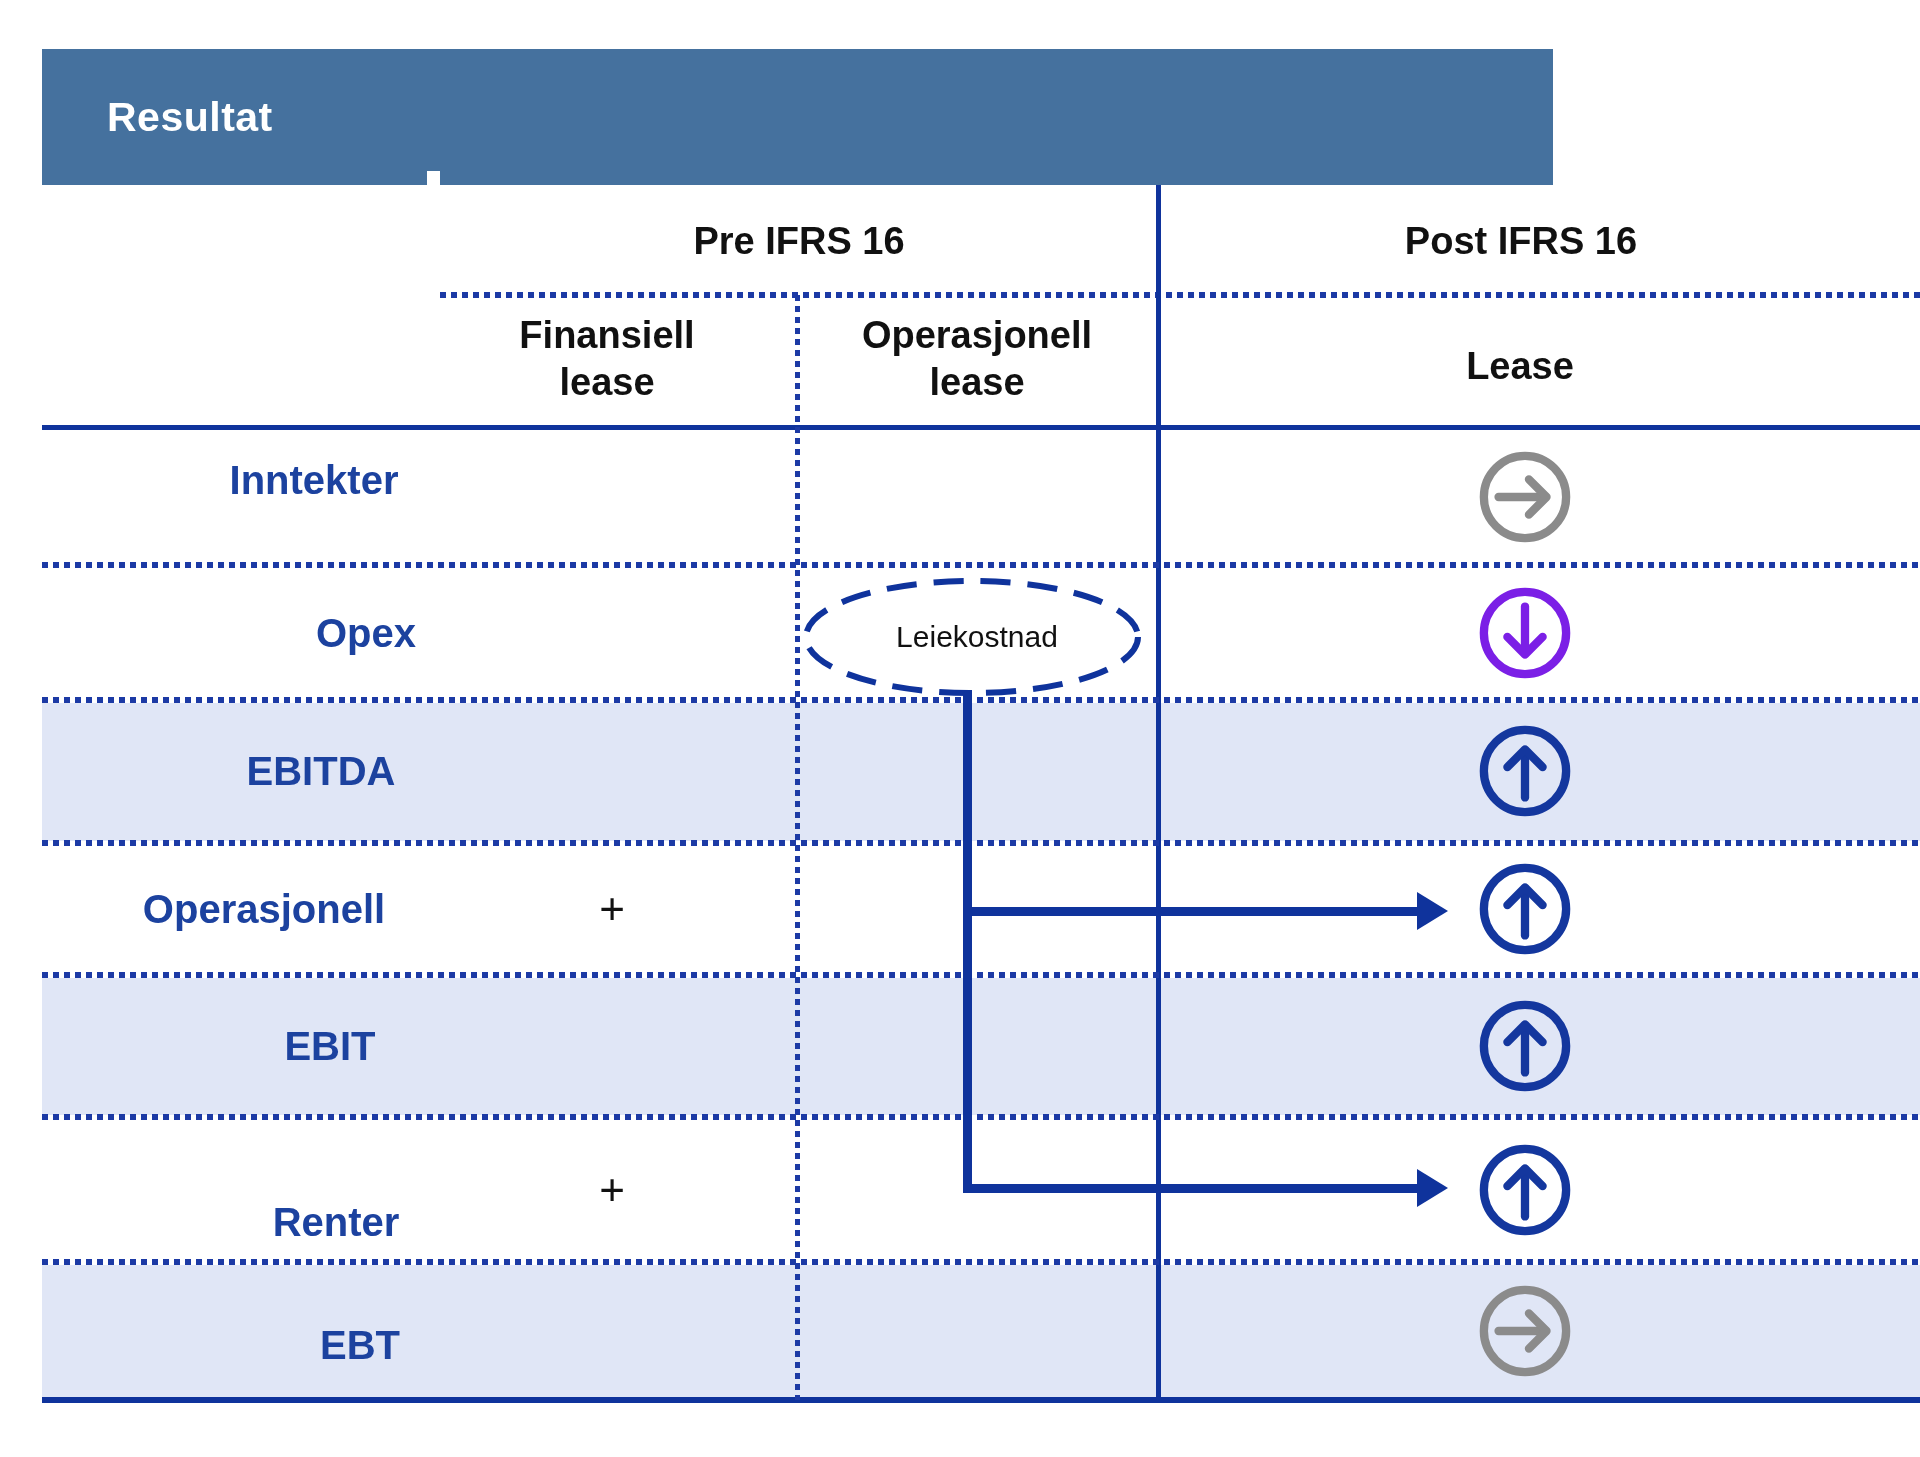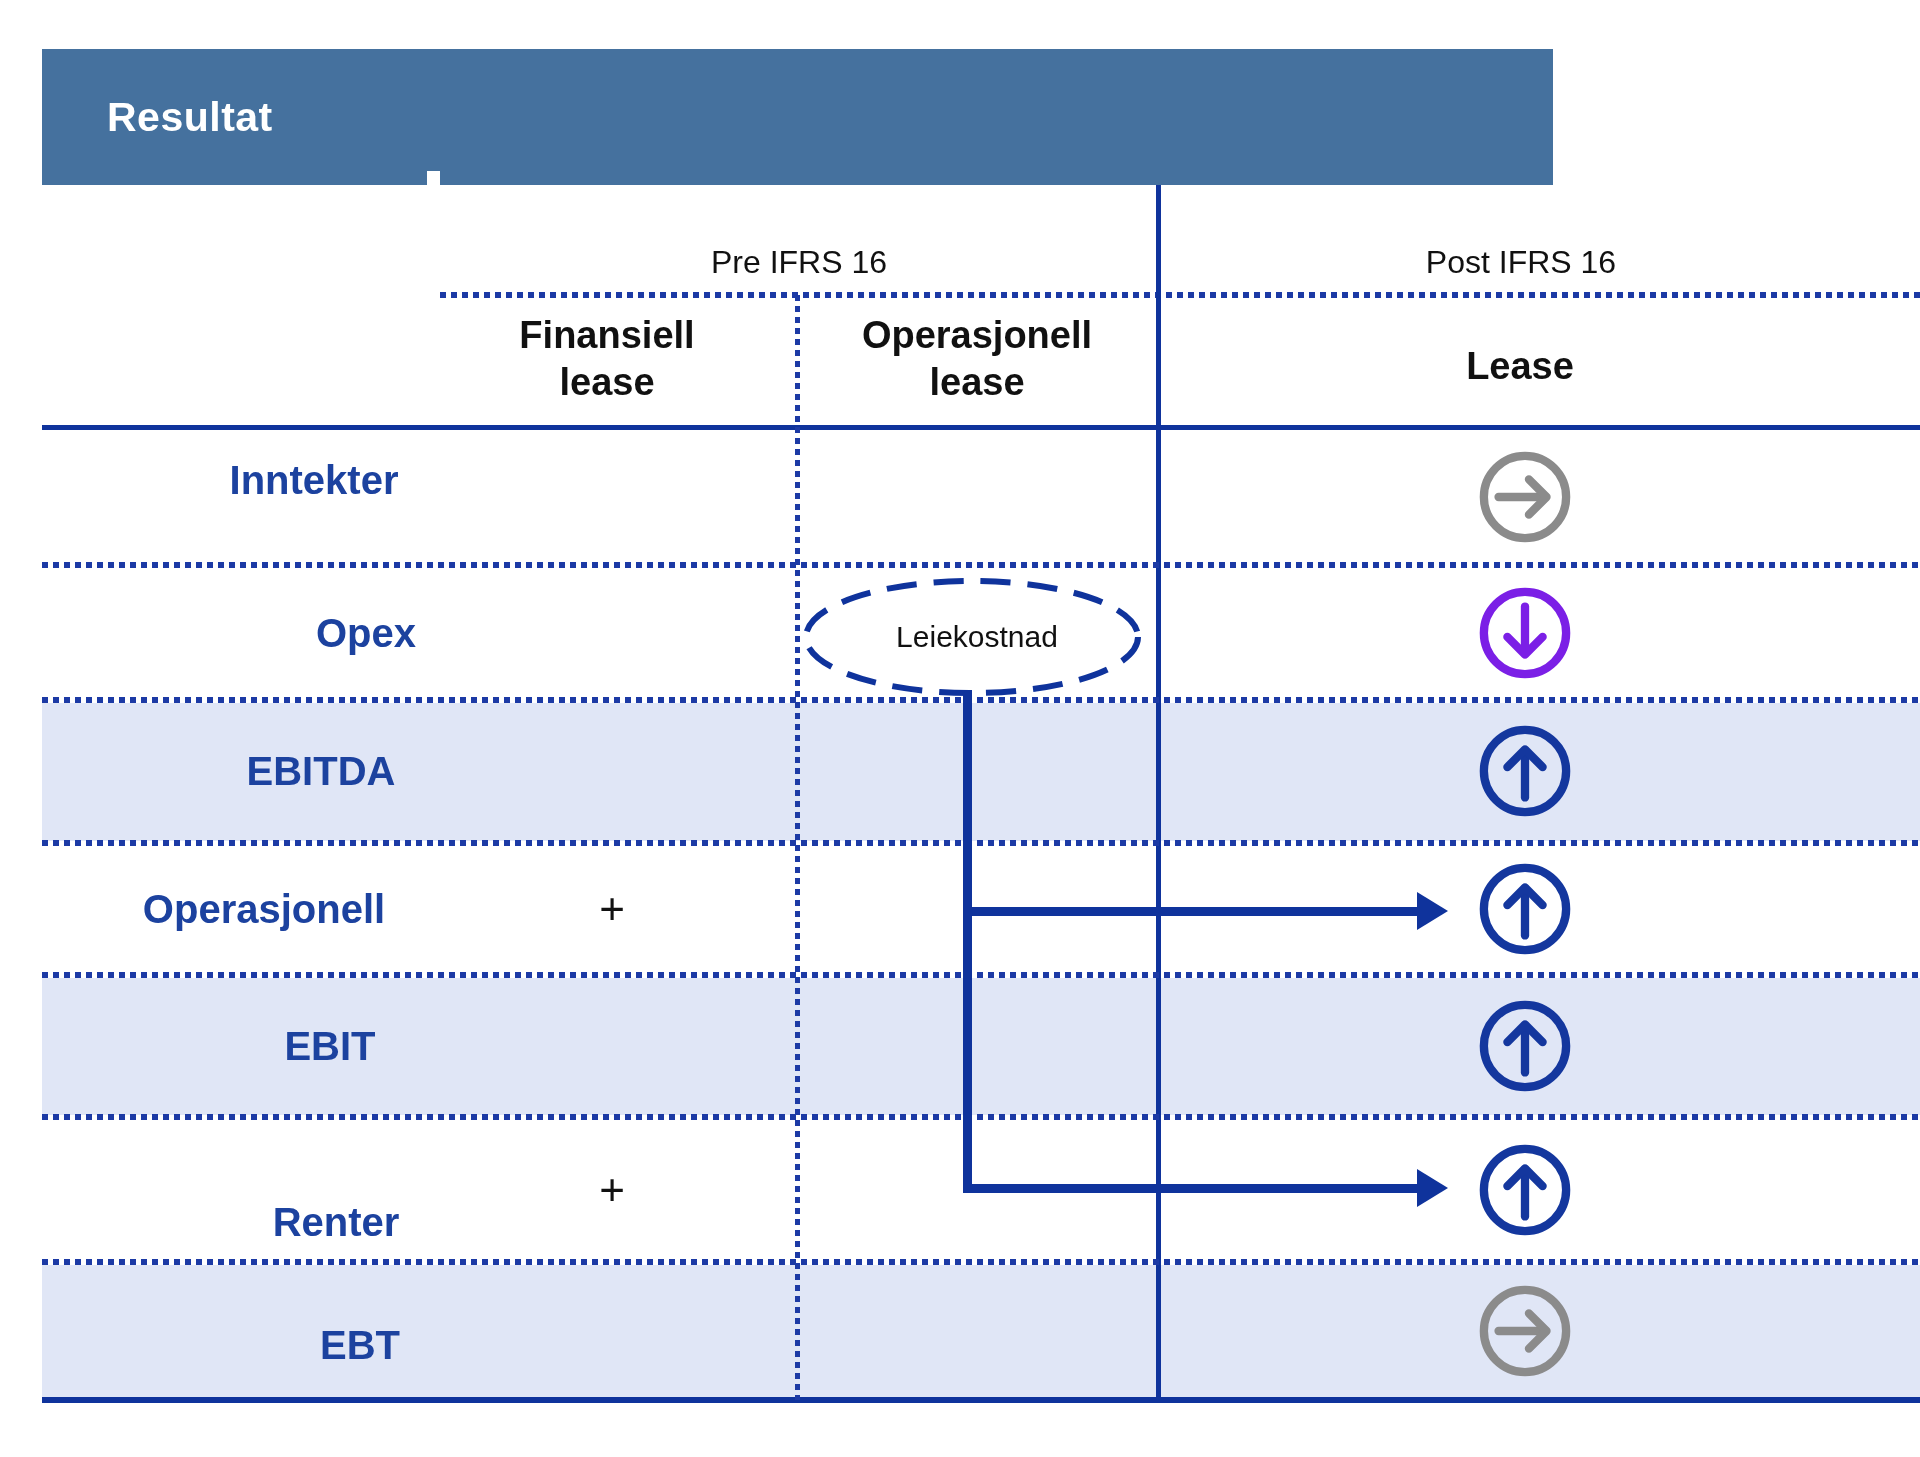--- a/index.html
+++ b/index.html
@@ -20,21 +20,21 @@
   }
   .abs{position:absolute;}
   
   .titlebar{left:42px;top:49px;width:1511px;height:136px;background:var(--steel);}
   .titlebar .title{
     position:absolute;left:65px;top:0;height:100%;display:flex;align-items:center;
     color:#ffffff;font-weight:bold;font-size:41px;letter-spacing:0.5px;
   }
   .notch{left:427px;top:171px;width:13px;height:15px;background:#ffffff;}
   
-  .colhead{transform:translateX(-50%);font-weight:normal;font-size:32px;color:var(--ink);white-space:nowrap;margin-top:24px;}
+  .colhead{transform:translateX(-50%);font-weight:bold;font-size:38px;color:var(--ink);white-space:nowrap;}
   .pre-head{left:799px;top:220px;}
   .post-head{left:1521px;top:220px;}
   .subhead{
     transform:translateX(-50%);width:270px;text-align:center;
     font-weight:bold;font-size:38px;line-height:47px;color:var(--ink);
   }
   .sub-fin{left:607px;top:312px;}
   .sub-op{left:977px;top:312px;}
   .sub-lease{left:1520px;top:343px;width:200px;}
   

